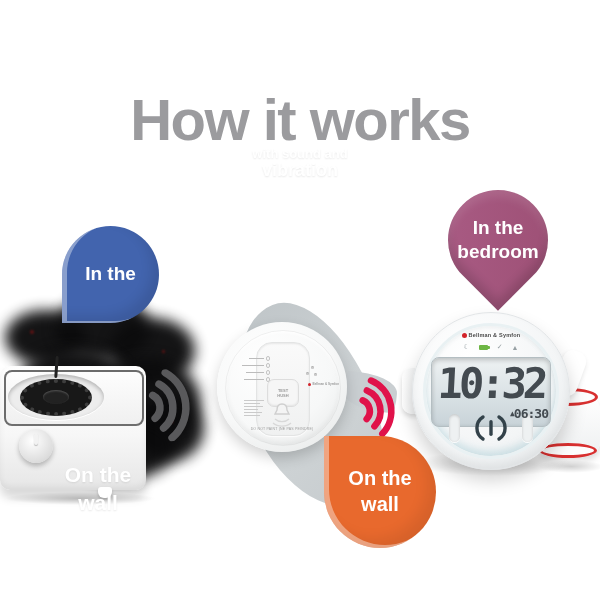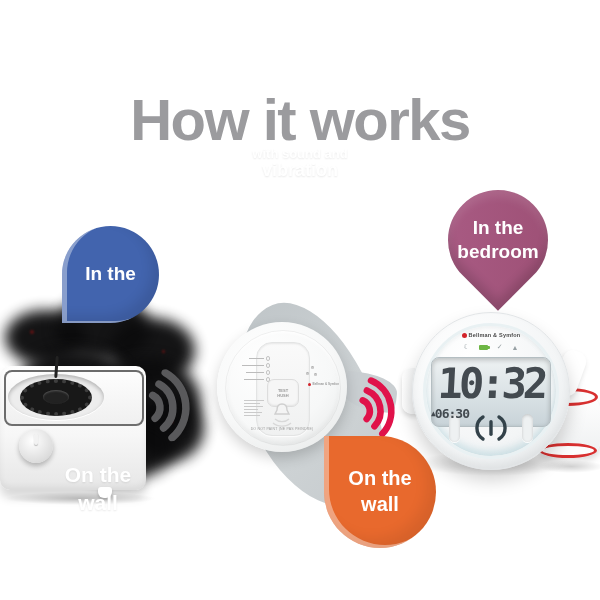--- a/index.html
+++ b/index.html
@@ -127,22 +127,22 @@
   #clock-icons{left:441px;top:343px;width:100px;display:flex;justify-content:center;gap:9px;
       align-items:center;font-size:7px;color:#97a0a4;z-index:4;}
   .battery{width:9px;height:5px;background:#6db644;border-radius:1px;position:relative;}
   .battery:after{content:"";position:absolute;right:-2px;top:1px;width:2px;height:3px;background:#6db644;border-radius:0 1px 1px 0;}
   #lcd{left:431px;top:357px;width:120px;height:70px;border-radius:8px;z-index:4;
       background:linear-gradient(180deg,#eef2f3,#d4dde1 70%,#c8d3d8);
       border:1px solid #b4bec2;box-sizing:border-box;box-shadow:inset 0 2px 5px rgba(0,0,0,.22);}
   #lcd-time{left:431px;top:359px;width:120px;text-align:center;z-index:5;
       font-family:"DejaVu Sans Mono",monospace;font-weight:700;font-size:42px;color:#434a50;
       letter-spacing:-4px;transform:skewX(-3deg);}
-  #lcd-alarm{left:431px;top:406px;width:120px;text-align:left;z-index:5;
-      font-family:"DejaVu Sans Mono",monospace;font-weight:700;font-size:13px;color:#434a50;letter-spacing:-1px;}
+  #lcd-alarm{left:431px;top:406px;width:120px;text-align:center;z-index:5;
+      font-family:"DejaVu Sans Mono",monospace;font-weight:700;font-size:13px;color:#434a50;letter-spacing:-1px;padding-left:38px;}
   #lcd-alarm .alarm-prefix{font-size:8px;vertical-align:2px;}
   .pill{position:absolute;width:11px;height:28px;border-radius:6px;background:#eef1f2;z-index:4;
       box-shadow:inset 0 1px 3px rgba(0,0,0,.18), 0 1px 0 rgba(255,255,255,.85);}
   #pill-left{left:449px;top:414px;}
   #pill-right{left:522px;top:414px;}
   #snooze-icon{left:471px;top:412px;z-index:4;}
 </style>
 </head>
 <body>
 

